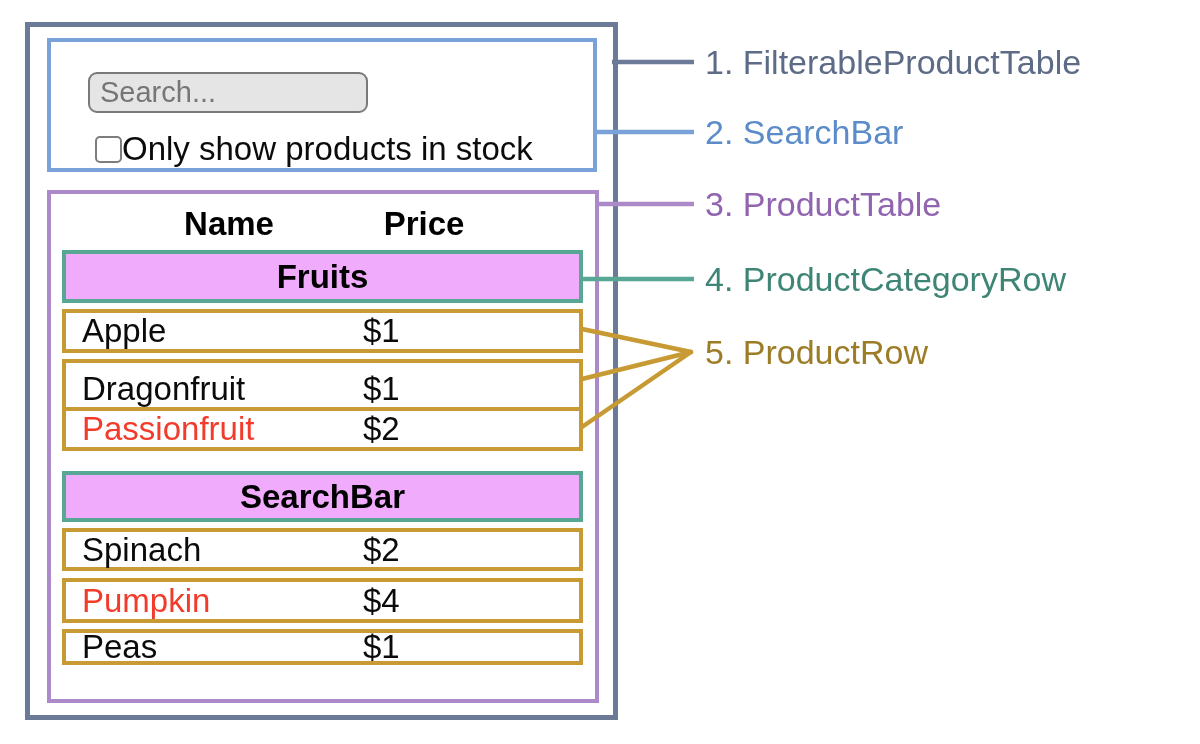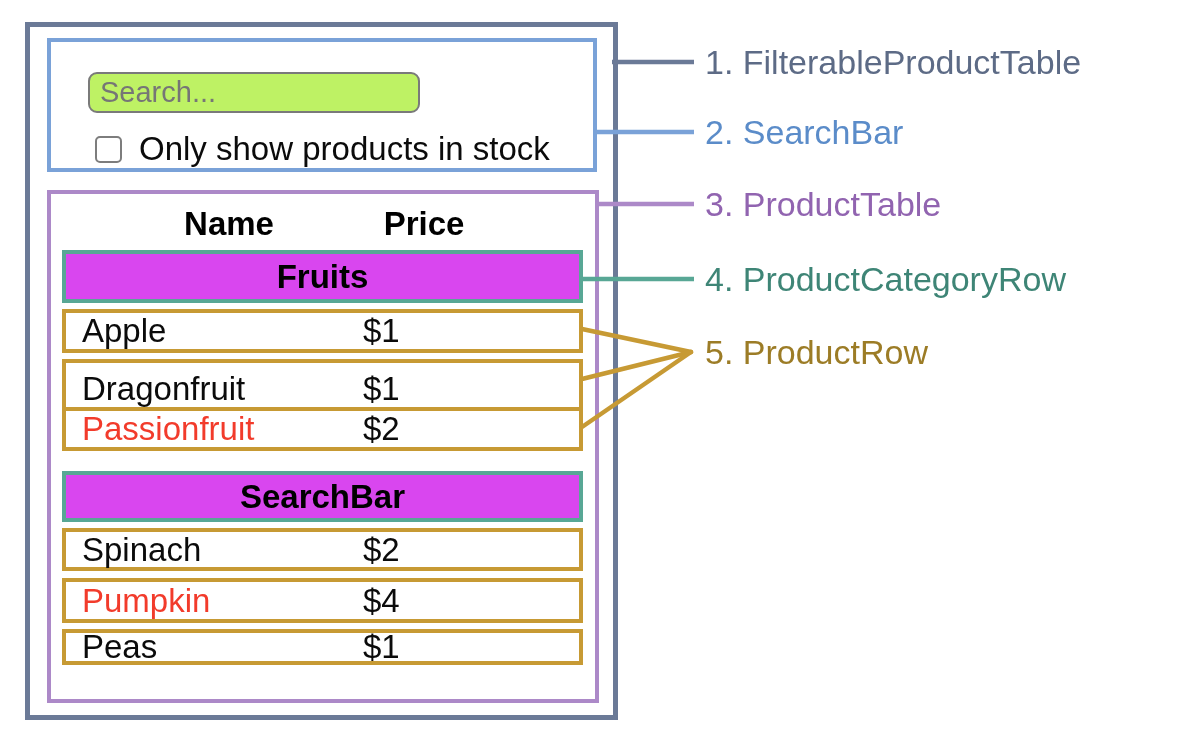--- a/index.html
+++ b/index.html
@@ -6,41 +6,41 @@
   .canvas {
     position:relative; width:1200px; height:744px; background:#ffffff;
     font-family:"Liberation Sans", sans-serif; overflow:hidden;
   }
   .box { position:absolute; box-sizing:border-box; background:#ffffff; }
   .outer-box   { left:25px;  top:22px;  width:593px; height:698px; border:5px solid #6b7a97; }
   .search-box  { left:17px;  top:11px;  width:550px; height:134px; border:4px solid #7aa2d8; }
   .table-box   { left:17px;  top:163px; width:552px; height:513px; border:4px solid #ac89c8; }
 
   .search-input {
-    position:absolute; left:37px; top:30px; width:332px; height:41px;
+    position:absolute; left:37px; top:30px; width:280px; height:41px;
     box-sizing:border-box; border:2px solid #7a7a7a; border-radius:9px;
     font-family:"Liberation Sans", sans-serif; font-size:29px; color:#333;
-    padding:0 10px; outline:none; background:#bef264;
+    padding:0 10px; outline:none; background:#e5e5e5;
   }
   .search-input::placeholder { color:#767676; }
 
-  .check-row { position:absolute; left:44px; top:88px; display:flex; align-items:center; gap:17px; }
+  .check-row { position:absolute; left:44px; top:88px; display:flex; align-items:center; }
   .checkbox {
     width:27px; height:27px; box-sizing:border-box; flex:0 0 auto;
     border:2px solid #7d7d7d; border-radius:5px; background:#fff;
   }
   .check-label { font-size:33px; color:#0b0b0b; white-space:nowrap; }
 
   .hdr { position:absolute; top:11px; width:140px; text-align:center; font-weight:bold; font-size:33px; color:#000; }
   .name-hdr  { left:108px; }
   .price-hdr { left:303px; }
 
   .cat-row {
     position:absolute; left:11px; width:521px; box-sizing:border-box;
-    border:4px solid #58a795; background:#d946ef;
+    border:4px solid #58a795; background:#f0abfc;
     display:flex; align-items:center; justify-content:center;
     font-weight:bold; font-size:33px; color:#000;
   }
   .p-row {
     position:absolute; left:11px; width:521px; box-sizing:border-box;
     border:4px solid #c79a34; background:#fff;
     display:flex; align-items:center; font-size:33px; color:#0b0b0b;
   }
   .p-name  { padding-left:16px; white-space:nowrap; }
   .p-price { position:absolute; left:297px; }

